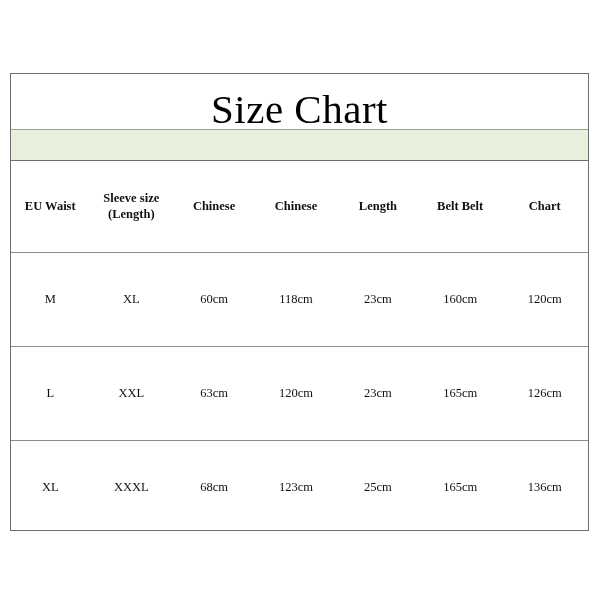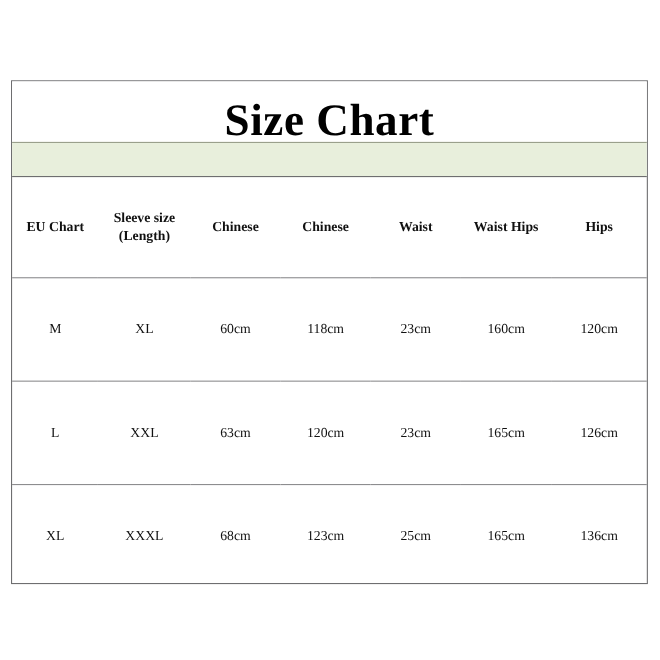--- a/index.html
+++ b/index.html
@@ -36,21 +36,21 @@
   
   .title-row {
     height: 55px;
     display: flex;
     align-items: center;
     justify-content: center;
     background: #ffffff;
   }
   .chart-title {
     font-family: "Liberation Serif", "DejaVu Serif", serif;
-    font-weight: bold;
+    font-weight: normal;
     font-size: 41px;
     line-height: 1;
     color: #000000;
     letter-spacing: 0.5px;
     white-space: nowrap;
     margin-top: 16px;
   }
 
   
   .accent-band {
@@ -125,40 +125,40 @@
         <col class="col-garment">
         <col class="col-shoulder">
         <col class="col-length">
         <col class="col-sleeve">
         <col class="col-waist">
         <col class="col-hips">
       </colgroup>
       <thead>
         <tr>
           <th>
-            <span class="hdr-line">EU Chart</span>
+            <span class="hdr-line">EU Waist</span>
           </th>
           <th>
             <span class="hdr-line">Sleeve size</span>
             <span class="hdr-line">(Length)</span>
           </th>
           <th>
             <span class="hdr-line">Chinese</span>
           </th>
           <th>
             <span class="hdr-line">Chinese</span>
           </th>
           <th>
-            <span class="hdr-line">Waist</span>
+            <span class="hdr-line">Length</span>
           </th>
           <th>
-            <span class="hdr-line">Waist Hips</span>
+            <span class="hdr-line">Belt Belt</span>
           </th>
           <th>
-            <span class="hdr-line">Hips</span>
+            <span class="hdr-line">Chart</span>
           </th>
         </tr>
       </thead>
       <tbody>
         <tr>
           <td>M</td>
           <td>XL</td>
           <td>60cm</td>
           <td>118cm</td>
           <td>23cm</td>

